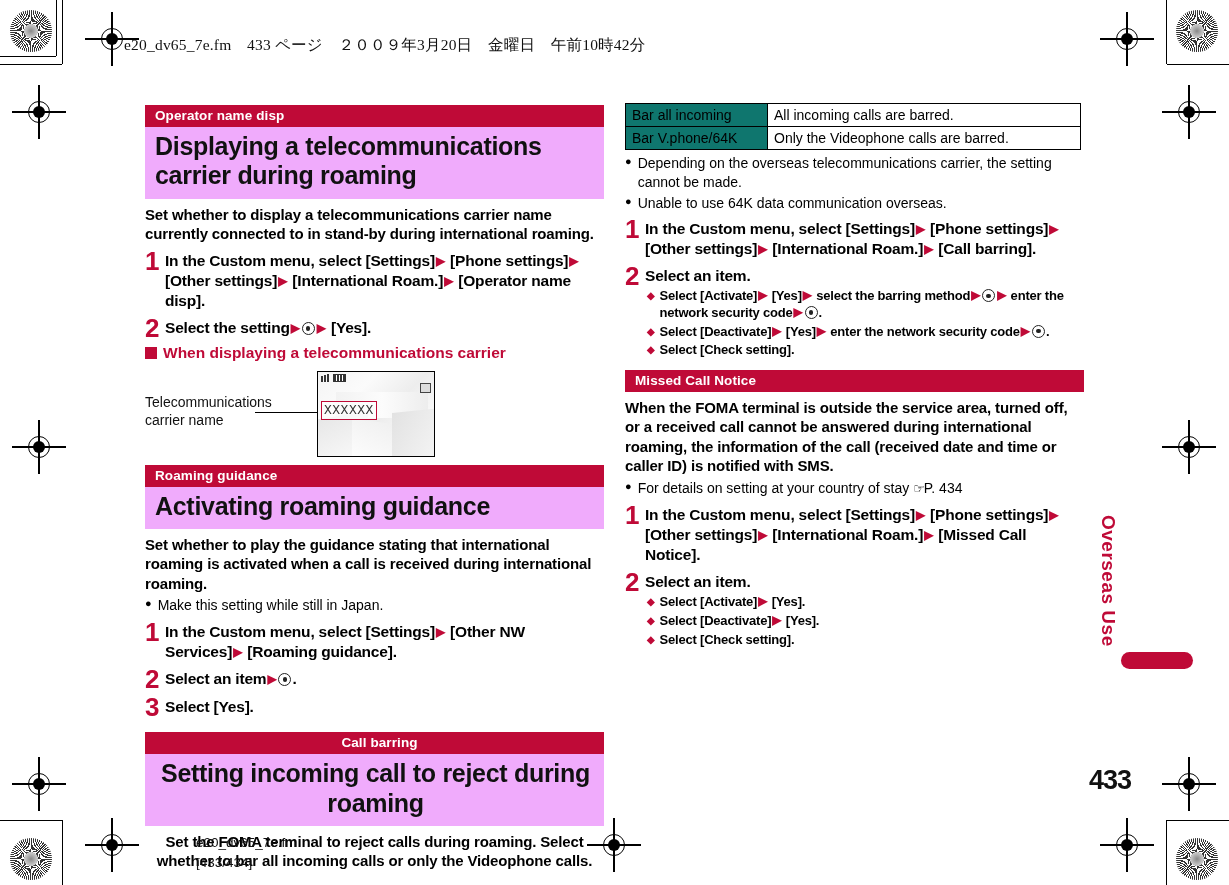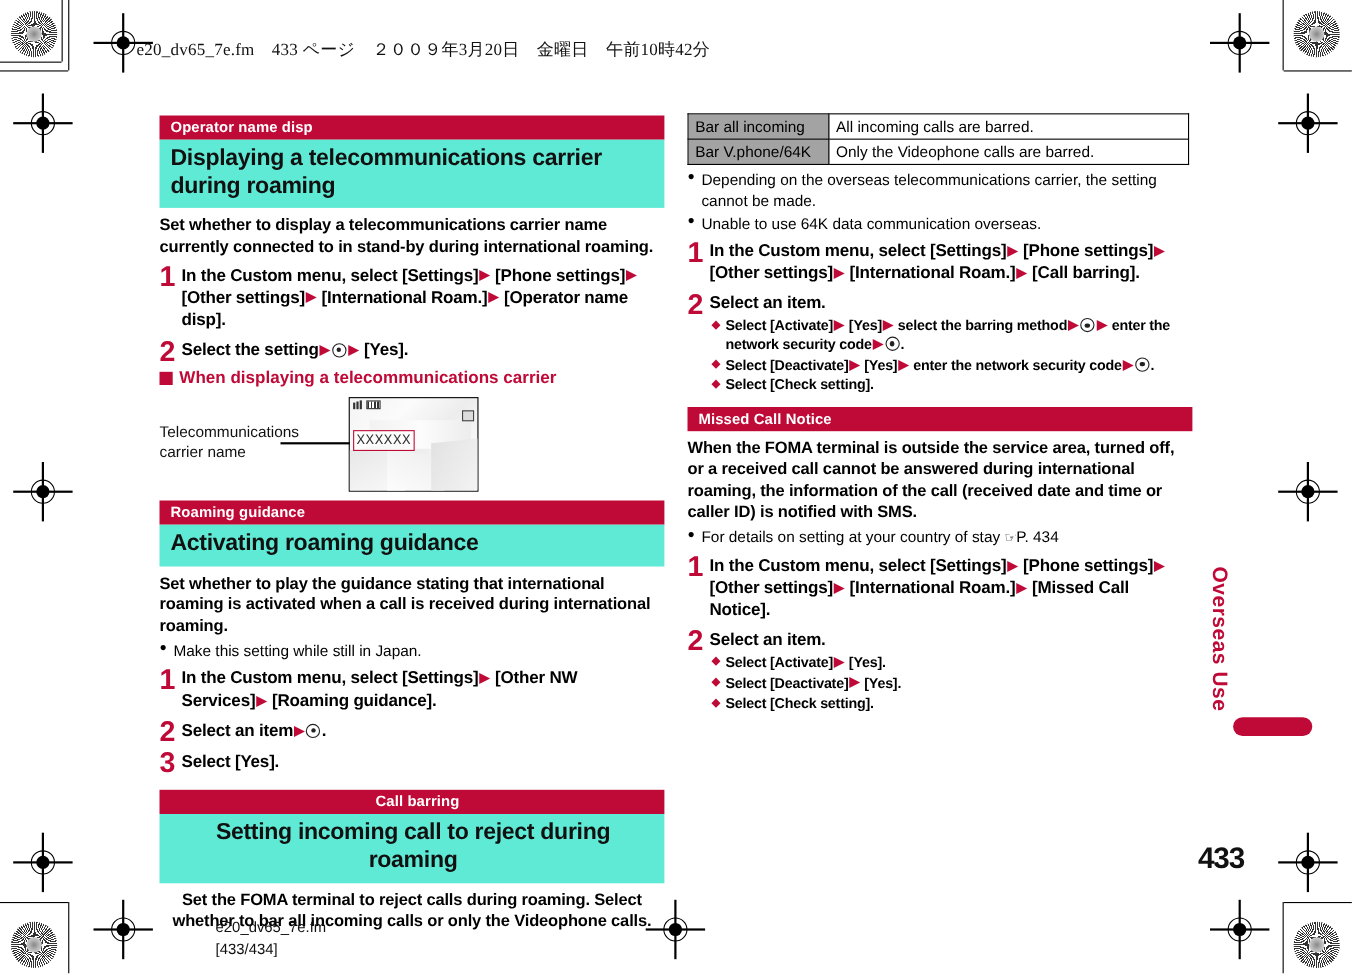--- a/index.html
+++ b/index.html
@@ -49,22 +49,22 @@
   .col-right { left:625px; top:103px; }
 
   
   .eyebrow {
     background:#bf0a37; color:#fff;
     font-size:13.5px; font-weight:bold;
     padding:3px 0 4px 10px;
     letter-spacing:.1px;
   }
   .heading {
-    background:#5eead4; color:#111;
-    font-size:21px; font-weight:bold; line-height:1.17;
+    background:#f0abfc; color:#111;
+    font-size:25px; font-weight:bold; line-height:1.17;
     padding:5px 8px 8px 10px;
     letter-spacing:-.3px;
   }
   .intro {
     font-size:15px; font-weight:bold; line-height:1.30;
     margin:6px 0 0 0; letter-spacing:-.15px;
   }
 
   
   .bullet {
@@ -132,21 +132,21 @@
            border:1.1px solid #444; background:#dcdcdc; }
   .carrier-box {
     position:absolute; left:3px; top:29px; padding:1px 2px;
     border:1.2px solid #bf0a37; font-size:13px; letter-spacing:.5px;
     font-family:"Liberation Mono", monospace; color:#333; background:rgba(255,255,255,.65);
   }
 
   
   table.t { border-collapse:collapse; width:456px; }
   table.t td { border:1.3px solid #000; font-size:14px; padding:2px 6px; line-height:1.3; }
-  table.t td.k { width:128px; background:#a3a3a3; }
+  table.t td.k { width:142px; background:#0f766e; }
 
   
   .edge-tab {
     position:absolute; left:1097px; top:515px;
     color:#bf0a37; font-size:19px; font-weight:bold;
     writing-mode:vertical-rl; letter-spacing:.5px; white-space:nowrap;
   }
   .edge-bar {
     position:absolute; left:1121px; top:652px; width:72px; height:17px;
     background:#bf0a37; border-radius:9px;

